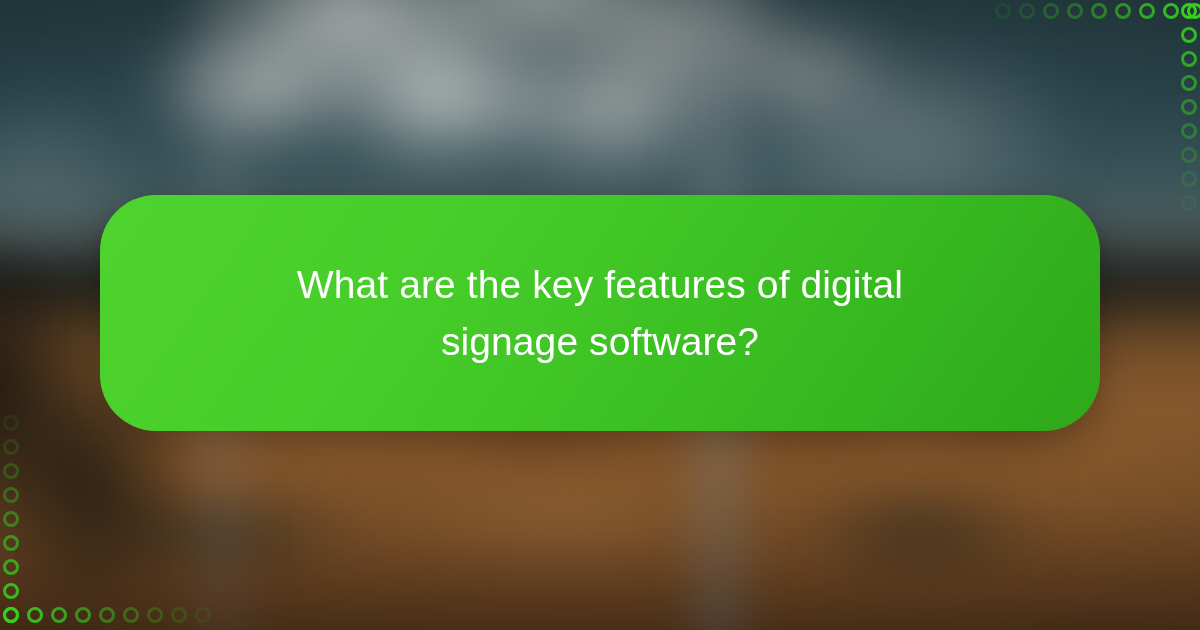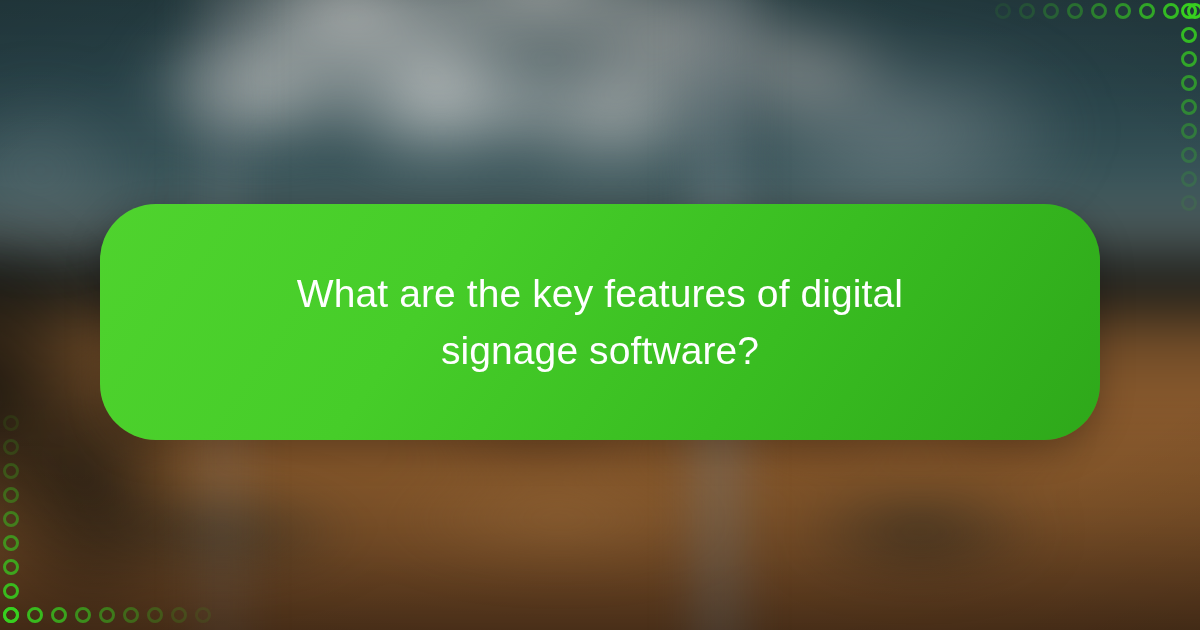--- a/index.html
+++ b/index.html
@@ -121,21 +121,20 @@
     height: 236px;
     border-radius: 56px;
     background:
       linear-gradient(125deg, #4fd32e 0%, #46cd29 34%, #39bd21 66%, #2ea81a 100%);
     box-shadow: 0 10px 34px rgba(0,0,0,.28);
     display: flex;
     align-items: center;
     justify-content: center;
     box-sizing: border-box;
     padding: 0 70px;
-    margin-top: 9px;
   }
   #question-text {
     margin: 0;
     color: #ffffff;
     font-size: 39px;
     line-height: 57px;
     font-weight: 400;
     text-align: center;
     letter-spacing: .1px;
     max-width: 680px;

